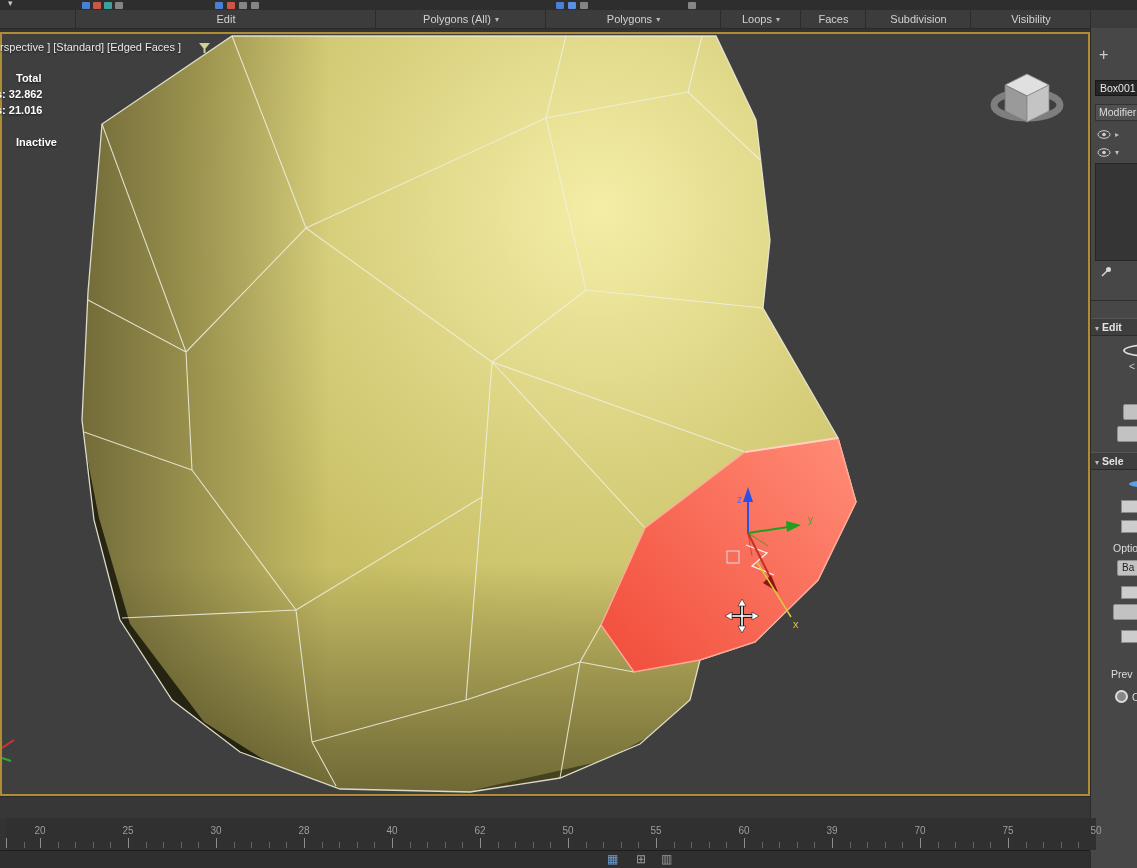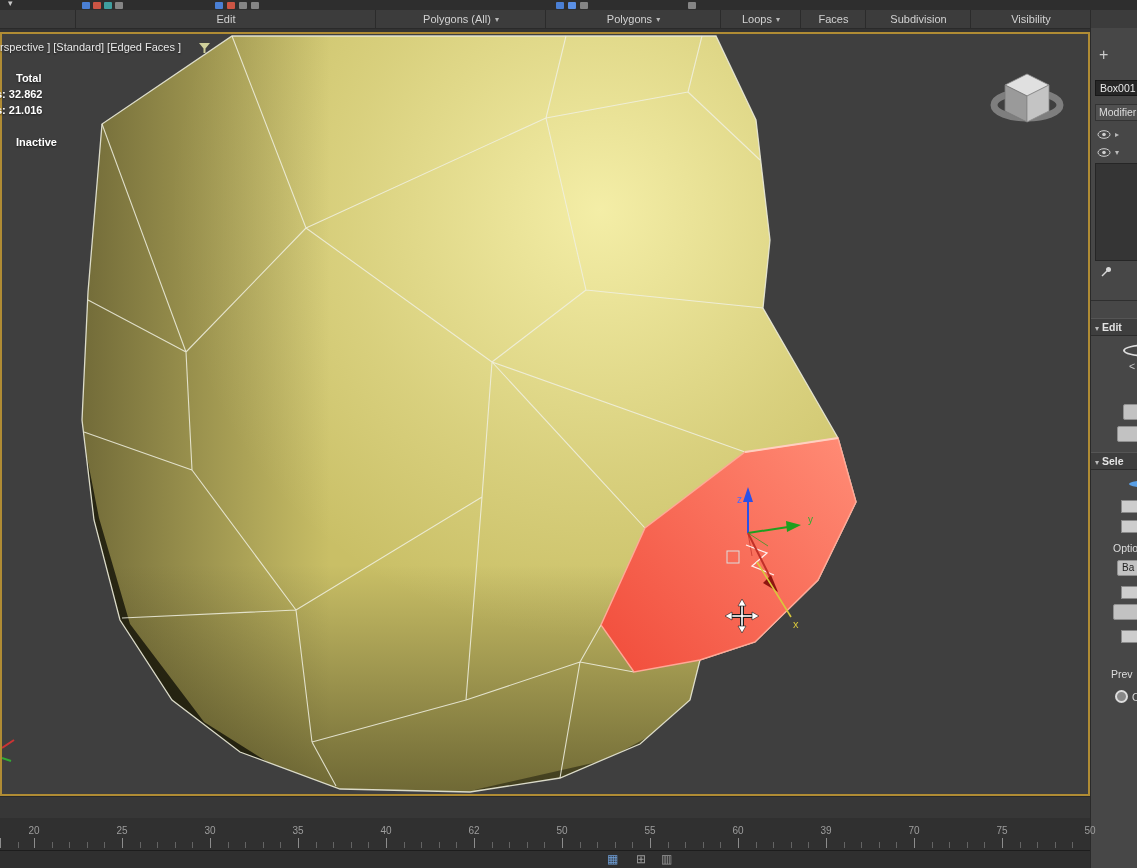--- a/index.html
+++ b/index.html
@@ -41,21 +41,21 @@
   .roll .arr{font-size:8px;color:#bbb;margin-right:3px;font-weight:normal;}
   .chk{width:11px;height:11px;background:#cdcdcd;border:1px solid #8a8a8a;}
   .radio{width:9px;height:9px;border:2px solid #ddd;border-radius:50%;}
   .bluedot{width:8px;height:8px;border-radius:50%;background:#5aa0e6;}
   .btnstub{background:#c2c2c2;border:1px solid #909090;border-radius:2px;height:14px;
            color:#222;font-size:10px;line-height:14px;padding-left:4px;}
 
   
   .trackbar{position:absolute;top:796px;left:0;width:1090px;height:22px;background:#373737;
             border-top:1px solid #2a2a2a;}
-  .ruler{position:absolute;top:818px;left:0;width:1090px;height:32px;background:#303030;
+  .ruler{position:absolute;top:818px;left:6px;width:1090px;height:32px;background:#303030;
          border-bottom:1px solid #4a4a4a;}
   .ruler .num{position:absolute;top:7px;width:30px;margin-left:-15px;text-align:center;
               color:#9d9d9d;font-size:10px;}
   .tickminor{position:absolute;bottom:2px;left:0;width:1090px;height:6px;
              background:repeating-linear-gradient(to right,#646464 0 1px,transparent 1px 17.6px);
              background-position:34px 0;}
   .tickmajor{position:absolute;bottom:2px;left:0;width:1090px;height:10px;
              background:repeating-linear-gradient(to right,#8d8d8d 0 1px,transparent 1px 88px);
              background-position:34px 0;}
   .statusbar{position:absolute;top:850px;left:0;width:1090px;height:18px;background:#2f2f2f;
@@ -279,21 +279,21 @@
   </aside>
 
   <div class="trackbar"></div>
 
   <div class="ruler">
     <div class="tickminor"></div>
     <div class="tickmajor"></div>
     <span class="num" style="left:34px">20</span>
     <span class="num" style="left:122px">25</span>
     <span class="num" style="left:210px">30</span>
-    <span class="num" style="left:298px">35</span>
+    <span class="num" style="left:298px">28</span>
     <span class="num" style="left:386px">40</span>
     <span class="num" style="left:474px">62</span>
     <span class="num" style="left:562px">50</span>
     <span class="num" style="left:650px">55</span>
     <span class="num" style="left:738px">60</span>
     <span class="num" style="left:826px">39</span>
     <span class="num" style="left:914px">70</span>
     <span class="num" style="left:1002px">75</span>
     <span class="num" style="left:1090px">50</span>
   </div>

